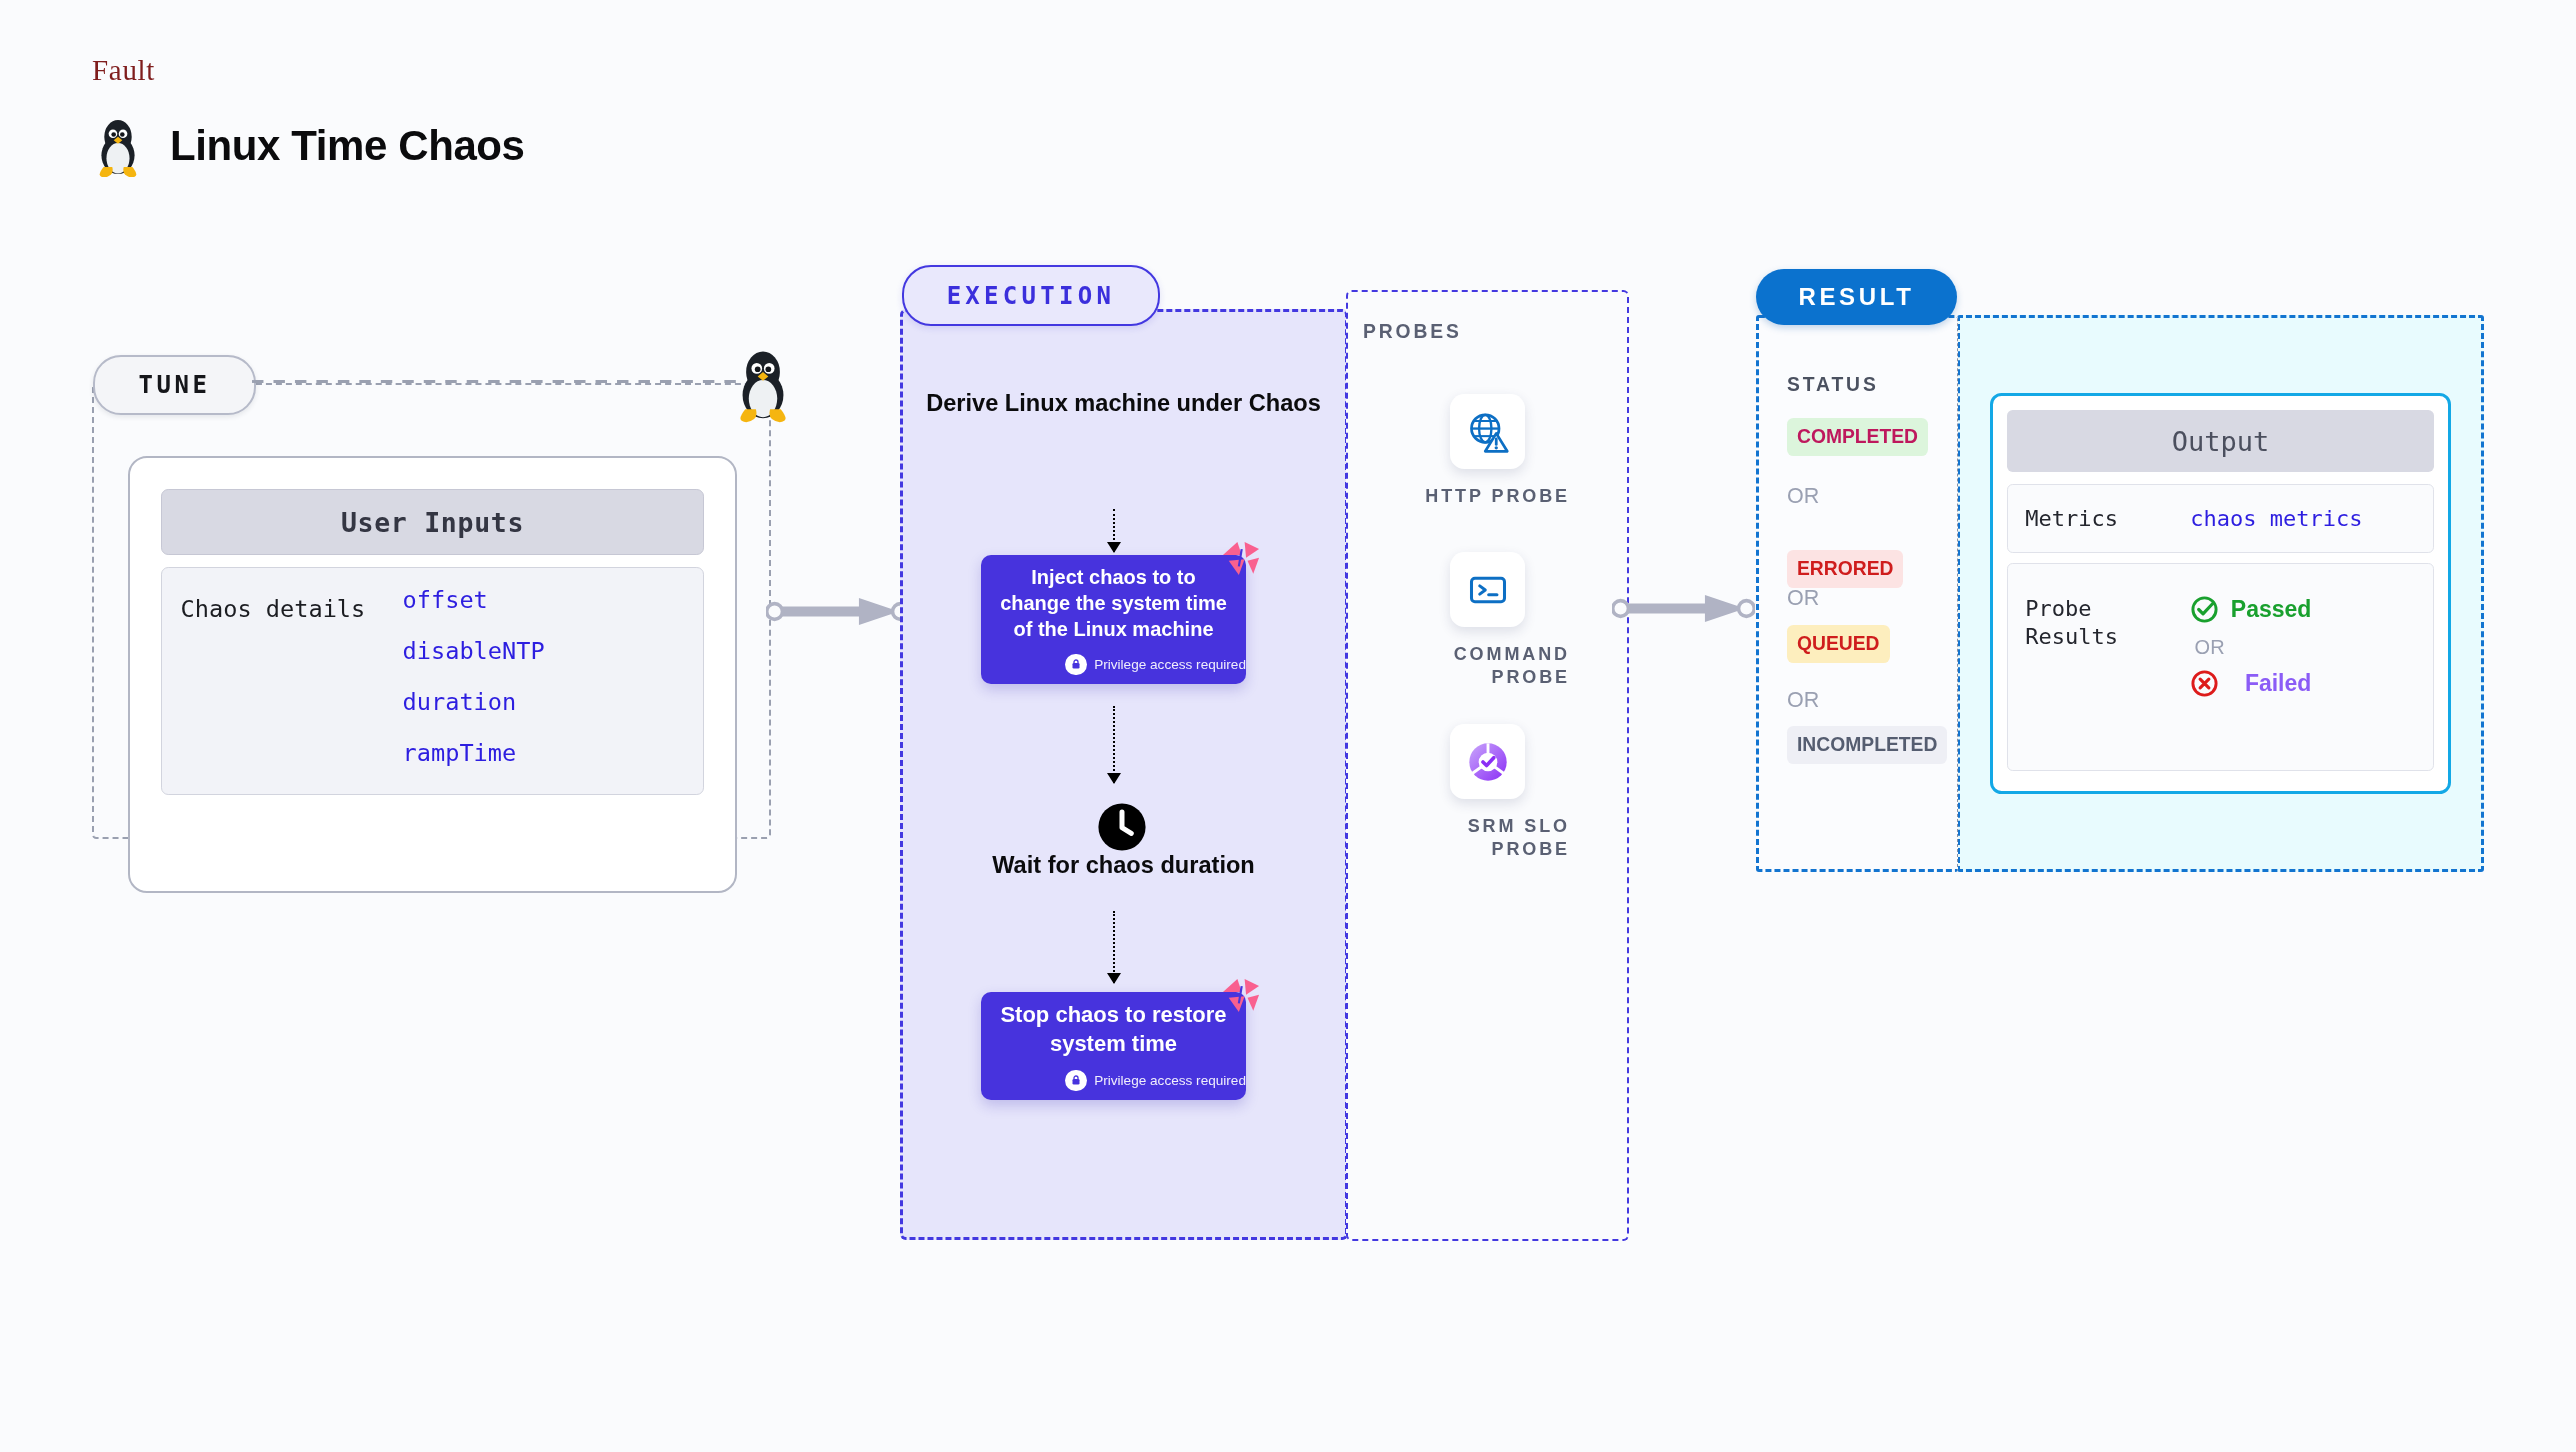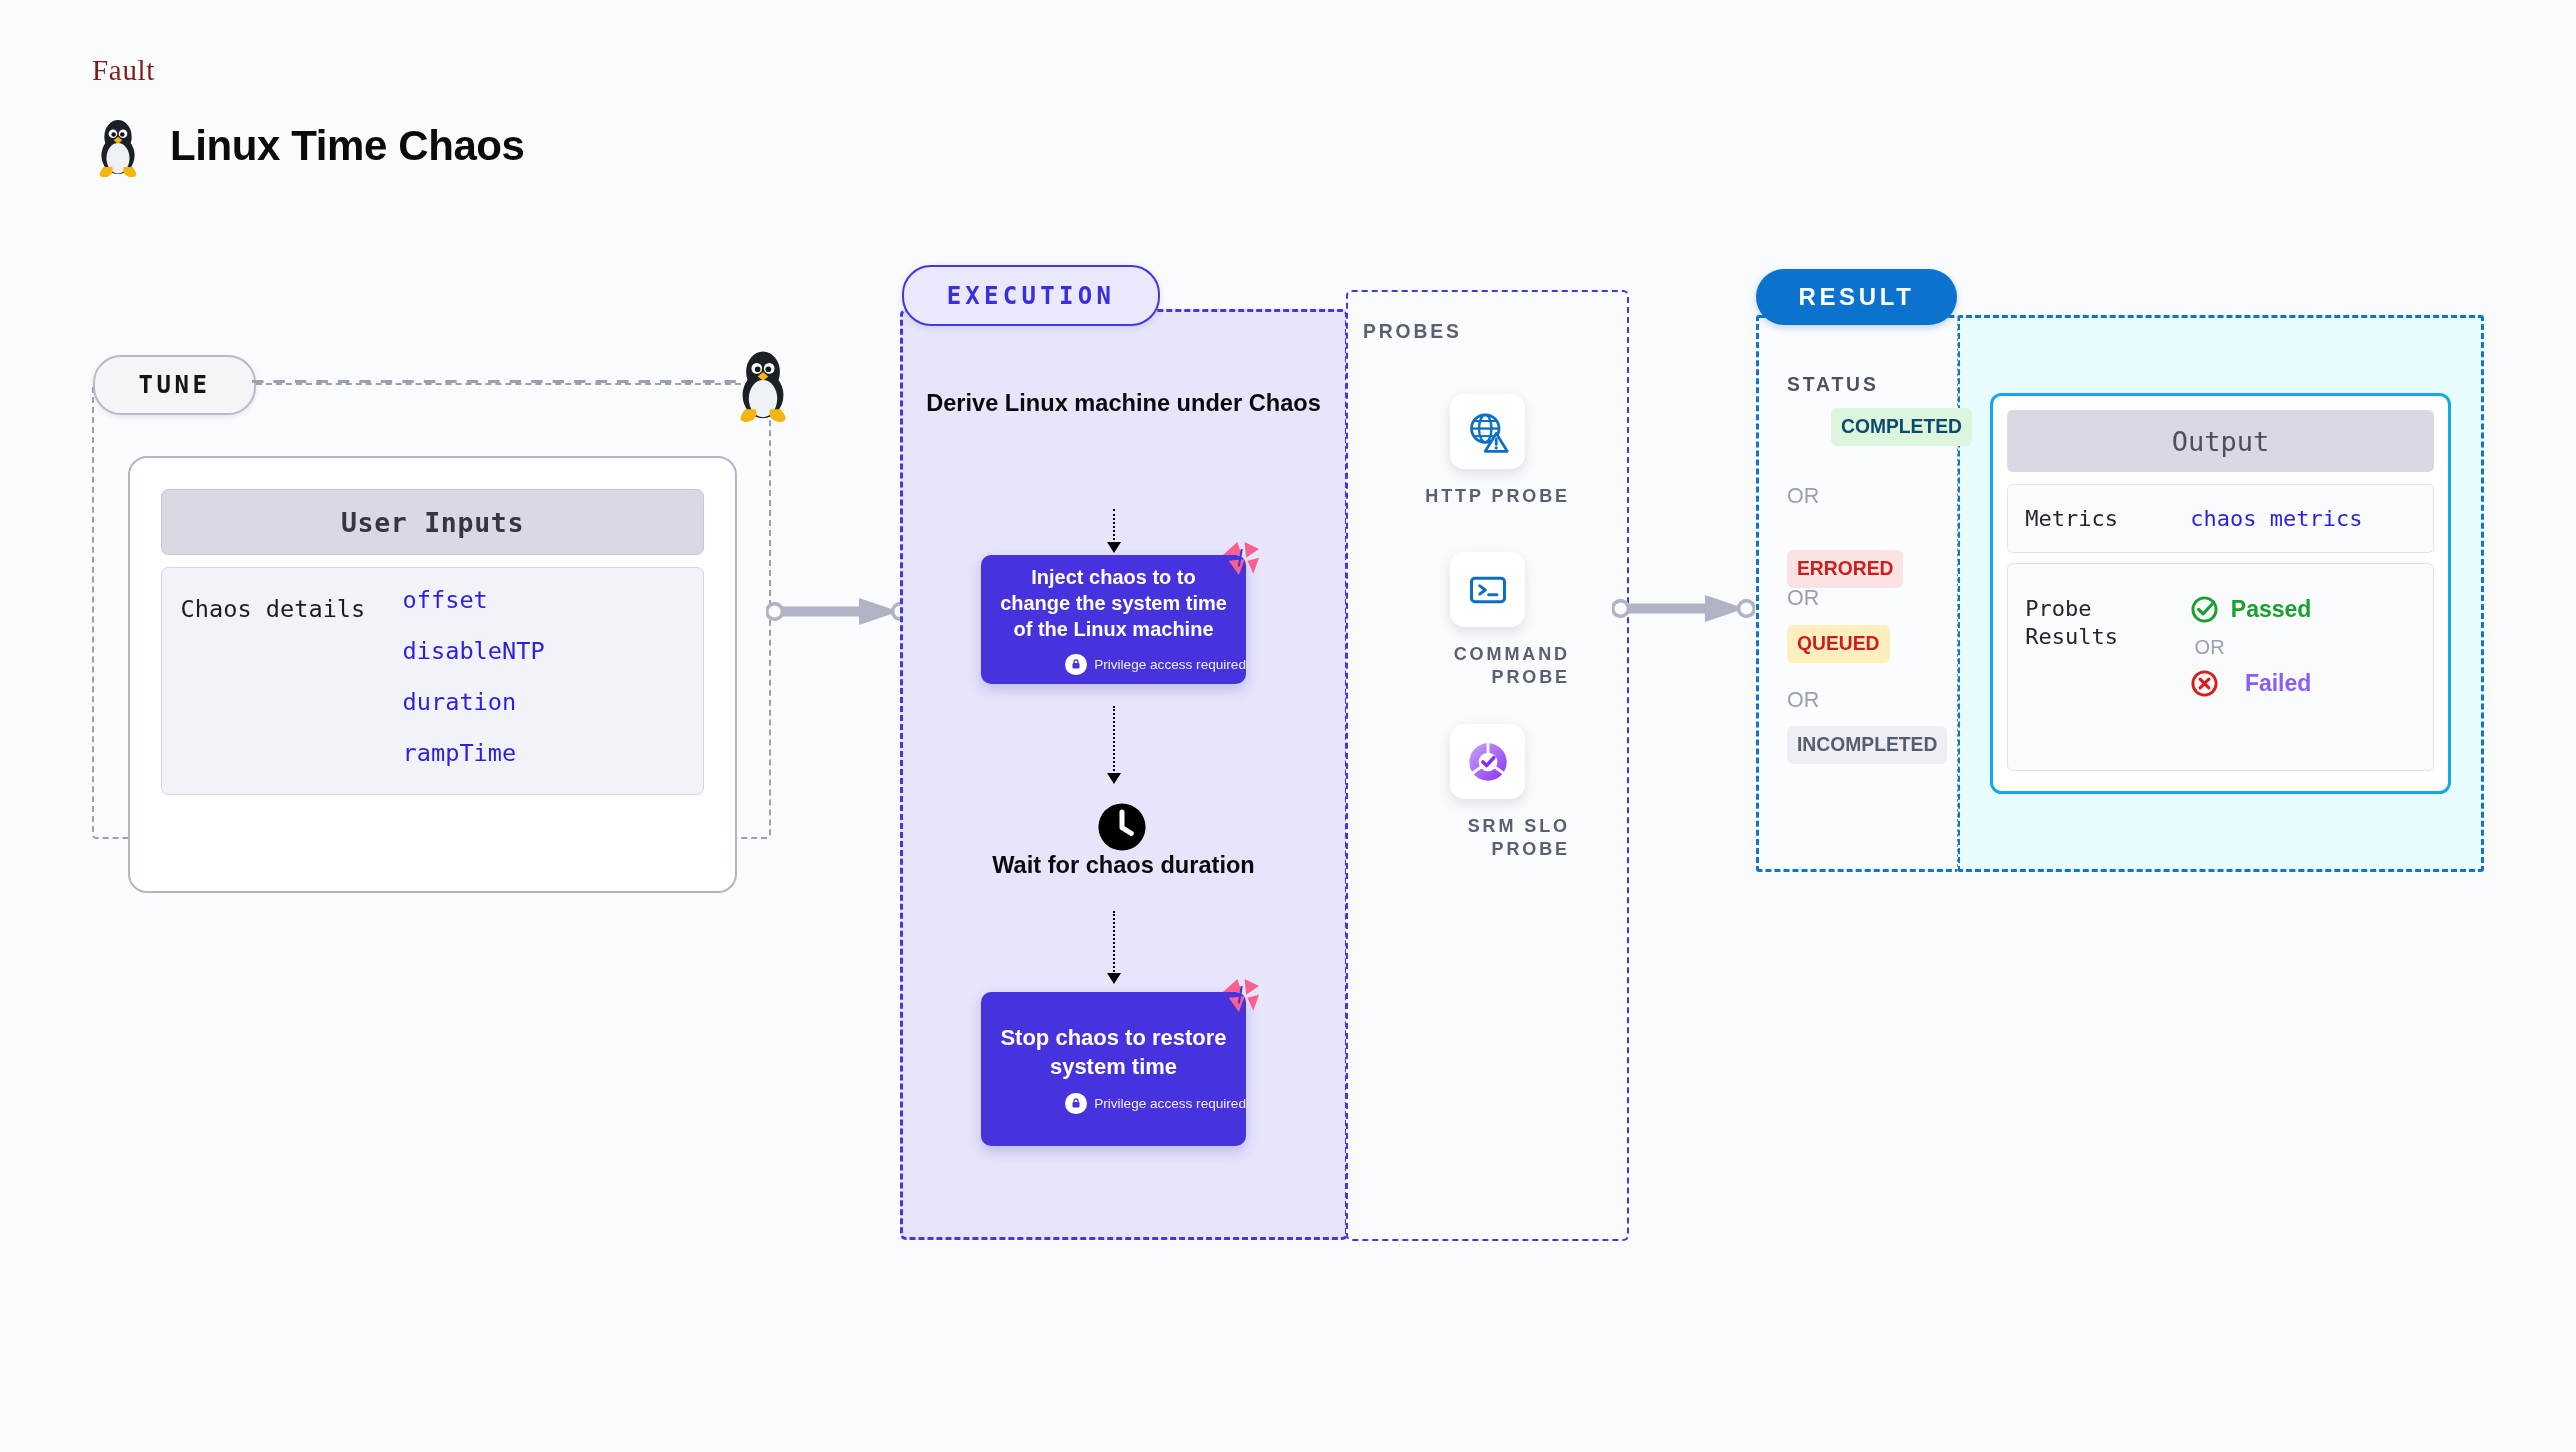--- a/index.html
+++ b/index.html
@@ -104,21 +104,21 @@
     display:flex;flex-direction:column;align-items:flex-end;justify-content:center;
     color:#fff;text-align:center;
   }
   .purple-box .pb-text{font-size:20px;font-weight:bold;line-height:1.30;padding:0 18.6px;}
   .priv{display:flex;align-items:center;gap:7.2px;margin-top:11.5px;font-size:13.6px;font-weight:normal;color:#f0eefc;}
   .lock-badge{
     width:21.5px;height:21.5px;border-radius:50%;background:#fff;
     display:flex;align-items:center;justify-content:center;
   }
   #exec-box-1{left:981px;top:555px;width:265px;height:129px;}
-  #exec-box-2{left:981px;top:992px;width:265px;height:154px;}
+  #exec-box-2{left:981px;top:992px;width:265px;height:108px;}
 
   .harness-mark{position:absolute;right:-15.8px;top:-15.8px;width:42px;height:39px;}
 
   #clock-icon{left:1097px;top:802px;width:50px;height:50px;}
 
   
   #probes-region{
     left:1346px;top:290px;width:283px;height:951px;
     border:2.1px dashed #4338e0;background:#fafbfd;border-radius:5.7px;
   }
@@ -151,21 +151,21 @@
     display:flex;align-items:center;justify-content:center;
     font-size:24px;font-weight:bold;color:#fff;letter-spacing:3.6px;
     box-shadow:0 2.9px 7.2px rgba(20,90,170,.25);
   }
   #status-label{left:1787px;top:374px;font-size:19.3px;font-weight:bold;color:#4b5160;letter-spacing:2.9px;}
   .status-badge{
     position:absolute;left:1787px;border-radius:6.4px;
     font-size:19.3px;font-weight:bold;padding:7.9px 10px;
   }
   .or-text{position:absolute;left:1787px;font-size:21.5px;color:#9aa0b2;}
-  #sb-completed{top:408px;background:#dcf5dc;color:#0c4a6e;margin-left:44px;}
+  #sb-completed{top:418px;background:#dcf5dc;color:#be185d;}
   #or-1{top:484px;}
   #sb-errored{top:550px;background:#fce3e3;color:#cf1d1d;}
   #or-2{top:586px;}
   #sb-queued{top:625px;background:#fdeebe;color:#cf1d1d;}
   #or-3{top:688px;}
   #sb-incompleted{top:726px;background:#eeeff5;color:#555d70;}
 
   #result-output-region{
     left:1957px;top:315px;width:527px;height:557px;
     border:3.6px dashed #1274d0;background:#e8fbfe;box-sizing:border-box;border-radius:2.9px;

